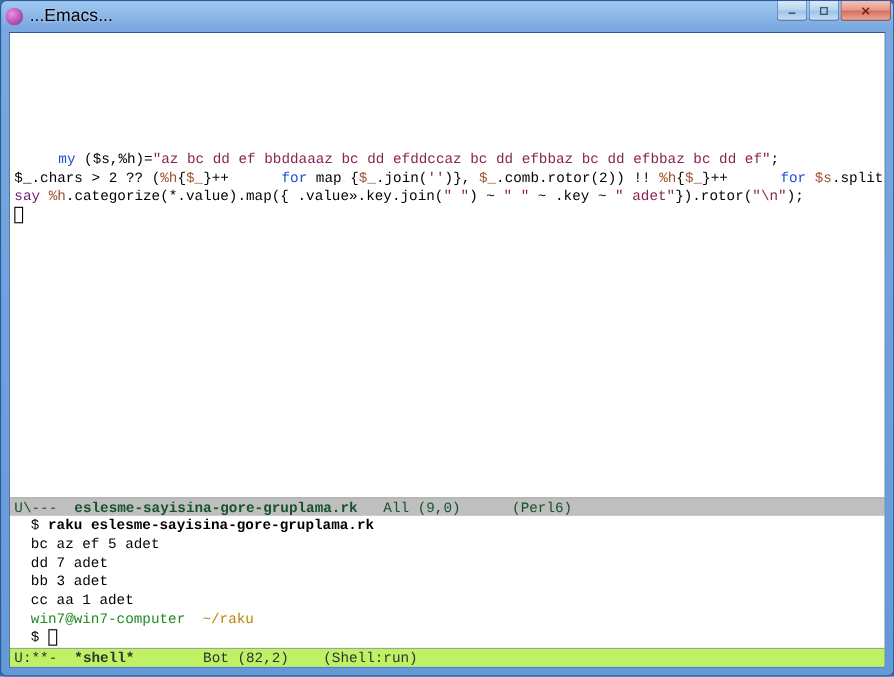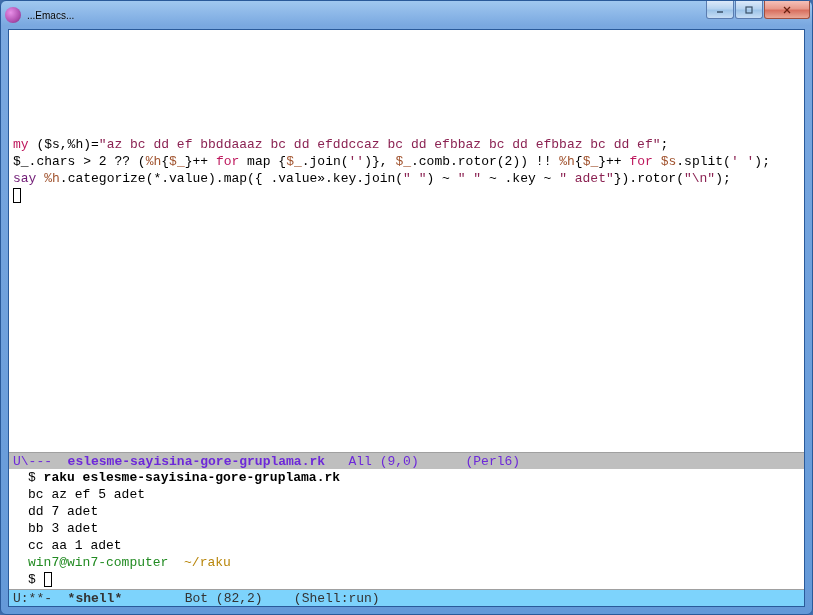--- a/index.html
+++ b/index.html
@@ -32,21 +32,21 @@
   .app-icon {
     width: 16px;
     height: 16px;
     background: radial-gradient(circle at 35% 35%, #e890e8 0%, #b050b0 60%, #7a2a7a 100%);
     border-radius: 50%;
     margin-right: 6px;
     flex-shrink: 0;
   }
   .title-text {
     color: #000;
-    font-size: 10px;
+    font-size: 16px;
     flex: 1;
     text-shadow: 0 0 3px rgba(255,255,255,0.5);
   }
   .win-buttons {
     display: flex;
     gap: 1px;
     position: absolute;
     right: 2px;
     top: 0;
   }
@@ -92,40 +92,40 @@
     overflow: hidden;
     white-space: pre;
     color: #000;
     position: relative;
   }
   .editor-content {
     padding-top: 70px;
   }
   .modeline {
     background: #bfbfbf;
-    color: #6d28d9;
+    color: #14532d;
     padding: 0 4px;
     height: 17px;
     white-space: pre;
     overflow: hidden;
     border-top: 1px solid #a0a0a0;
   }
   .modeline.inactive {
-    background: #7dd3fc;
+    background: #bef264;
     color: #333;
   }
   .shell-pane {
     height: 120px;
     background: #fff;
     padding: 0 19px;
     white-space: pre;
     color: #000;
     overflow: hidden;
   }
-  .tok-kw { color: #be185d; }
+  .tok-kw { color: #1d4ed8; margin-left: 40px; }
   .tok-var { color: #a0522d; }
   .tok-str { color: #8b2252; }
   .tok-builtin { color: #701a75; }
   .cursor {
     display: inline-block;
     width: 8px;
     height: 15px;
     border: 1px solid #000;
     vertical-align: text-bottom;
     margin-top: 1px;

